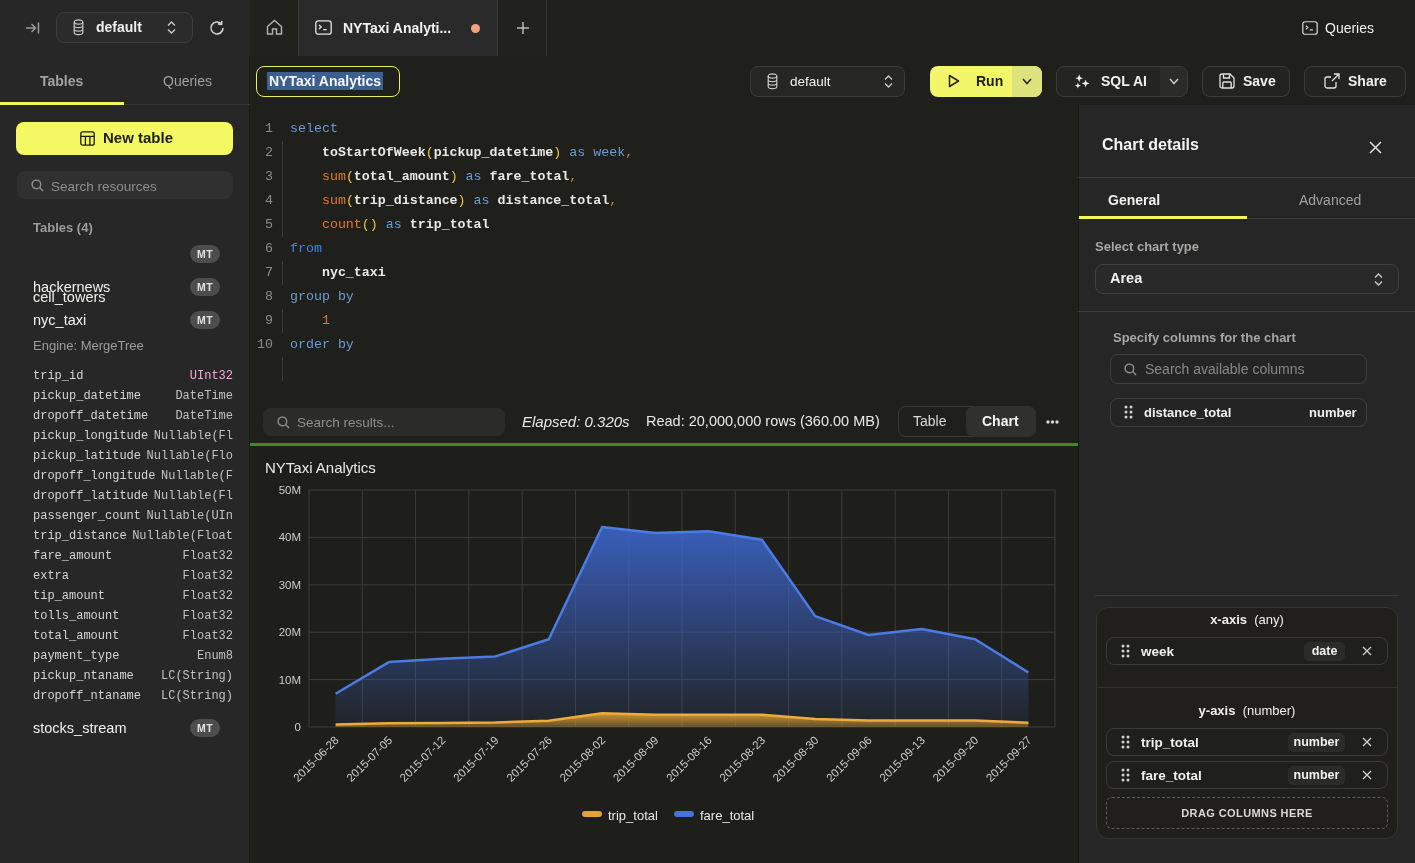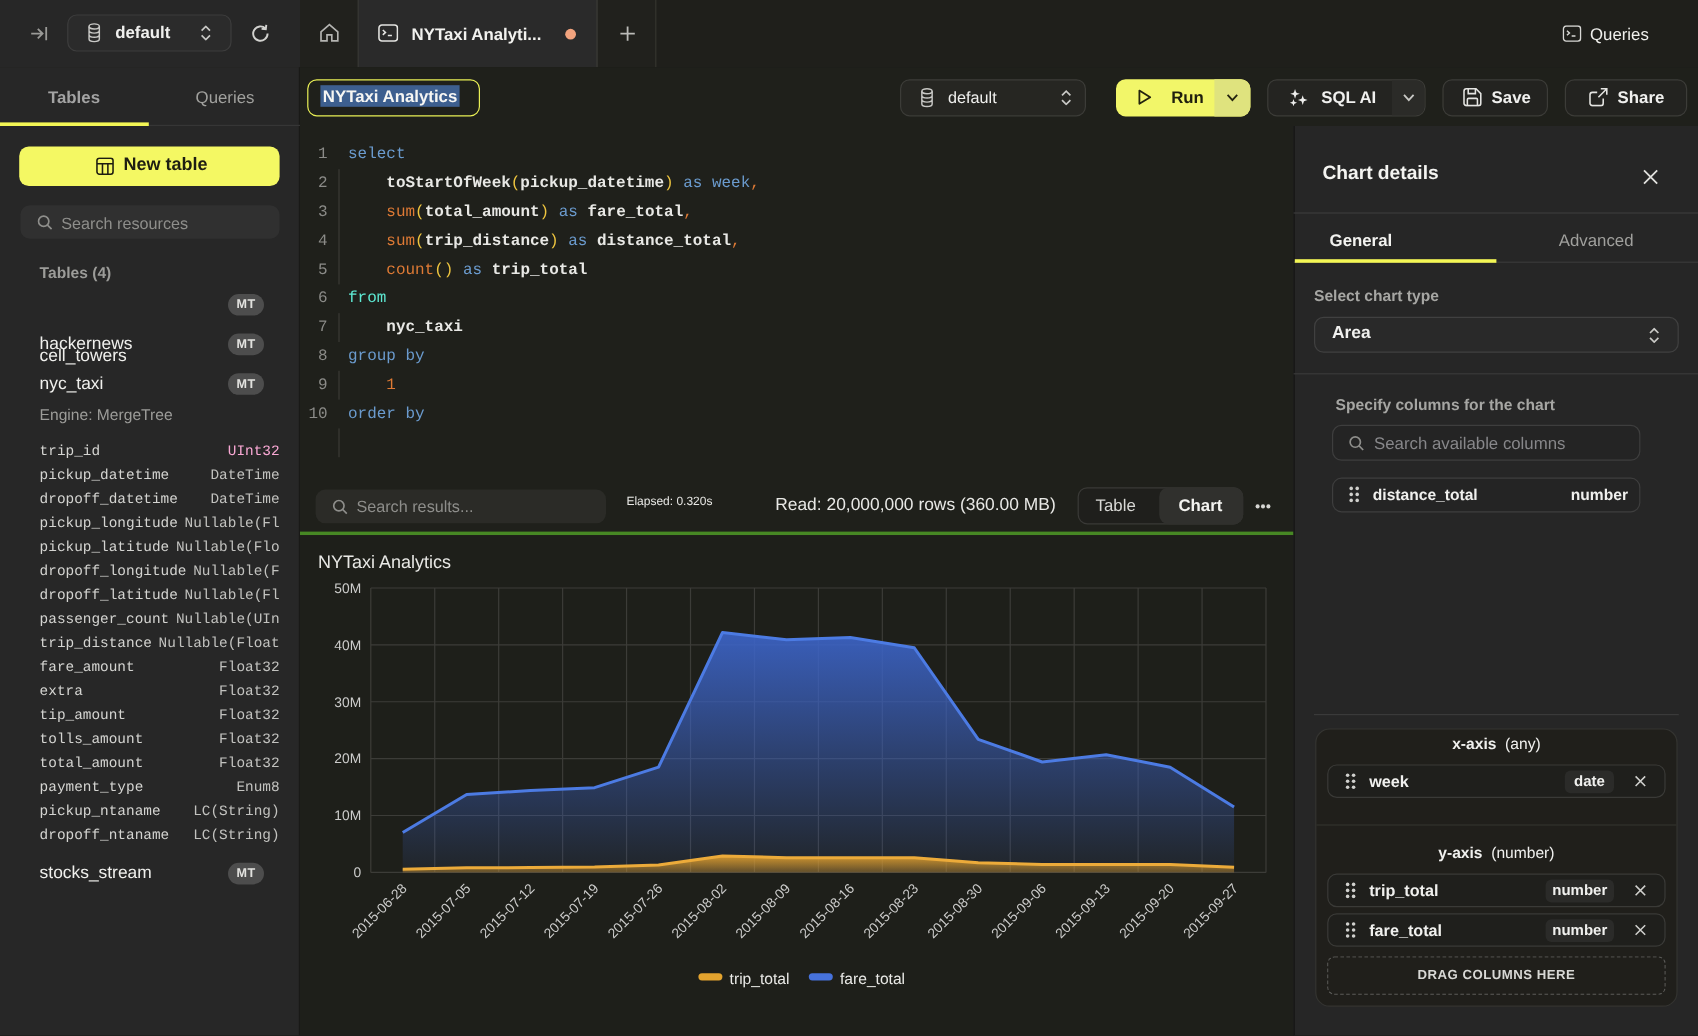--- a/index.html
+++ b/index.html
@@ -237,21 +237,21 @@
       <span>&nbsp;&nbsp;&nbsp;&nbsp;<span style="color:#de7a35;font-weight:400;">sum</span><span style="color:#eec53f;font-weight:400;">(</span><span style="color:#e8e8e5;">trip_distance</span><span style="color:#eec53f;font-weight:400;">)</span> <span style="color:#6b9bce;font-weight:400;">as</span> <span style="color:#e8e8e5;">distance_total</span><span style="color:#de7a35;font-weight:400;">,</span></span>
     </div>
     <div style="display:flex;">
       <span style="width:23px;text-align:right;color:#8b8b88;font-weight:400;flex:none;">5</span>
       <span style="width:17px;flex:none;"></span>
       <span>&nbsp;&nbsp;&nbsp;&nbsp;<span style="color:#de7a35;font-weight:400;">count</span><span style="color:#eec53f;font-weight:400;">()</span> <span style="color:#6b9bce;font-weight:400;">as</span> <span style="color:#e8e8e5;">trip_total</span></span>
     </div>
     <div style="display:flex;">
       <span style="width:23px;text-align:right;color:#8b8b88;font-weight:400;flex:none;">6</span>
       <span style="width:17px;flex:none;"></span>
-      <span><span style="color:#5eead4;font-weight:400;">from</span></span>
+      <span><span style="color:#3b82f6;font-weight:400;">from</span></span>
     </div>
     <div style="display:flex;">
       <span style="width:23px;text-align:right;color:#8b8b88;font-weight:400;flex:none;">7</span>
       <span style="width:17px;flex:none;"></span>
       <span>&nbsp;&nbsp;&nbsp;&nbsp;<span style="color:#e8e8e5;">nyc_taxi</span></span>
     </div>
     <div style="display:flex;">
       <span style="width:23px;text-align:right;color:#8b8b88;font-weight:400;flex:none;">8</span>
       <span style="width:17px;flex:none;"></span>
       <span><span style="color:#6b9bce;font-weight:400;">group by</span></span>
@@ -268,21 +268,21 @@
     </div>
   </div>
 
 <div class="abs" style="left:250px;top:405px;width:828px;height:38px;background:#1F201B;"></div>
 <div class="abs" style="left:263px;top:408px;width:242px;height:28px;background:#2b2b27;border-radius:8px;"></div>
 <svg class="abs" style="left:277px;top:416px;" width="13" height="13" viewBox="0 0 13 13" fill="none" stroke="#8e8e8b" stroke-width="1.4">
   <circle cx="5.4" cy="5.4" r="4.3"></circle>
     <path d="M8.6 8.6 L12 12"></path>
 </svg>
 <div class="abs" style="left:297px;top:415px;color:#8e8e8b;font-size:13.5px;">Search results...</div>
-<div class="abs" style="left:522px;top:413px;color:#e8e8e5;font-size:10px;">Elapsed: 0.320s</div>
+<div class="abs" style="left:522px;top:413px;color:#e8e8e5;font-size:15px;font-style:italic;">Elapsed: 0.320s</div>
 <div class="abs" style="left:646px;top:413px;color:#e8e8e5;font-size:14.5px;">Read: 20,000,000 rows (360.00 MB)</div>
 <div class="abs" style="left:898px;top:406px;width:138px;height:31px;background:#1f1f1c;border:1px solid #3a3a37;border-radius:8px;"></div>
 <div class="abs" style="left:966px;top:406px;width:70px;height:31px;background:#30302d;border-radius:8px;"></div>
 <div class="abs" style="left:913px;top:413px;color:#d8d8d5;font-size:14px;">Table</div>
 <div class="abs" style="left:982px;top:413px;color:#f4f4f1;font-size:14px;font-weight:600;">Chart</div>
 <svg class="abs" style="left:1044px;top:418px;" width="17" height="8" viewBox="0 0 17 8" fill="#d6d6d3">
     <circle cx="4" cy="4" r="1.7"></circle>
     <circle cx="8.5" cy="4" r="1.7"></circle>
     <circle cx="13" cy="4" r="1.7"></circle>
   </svg>

